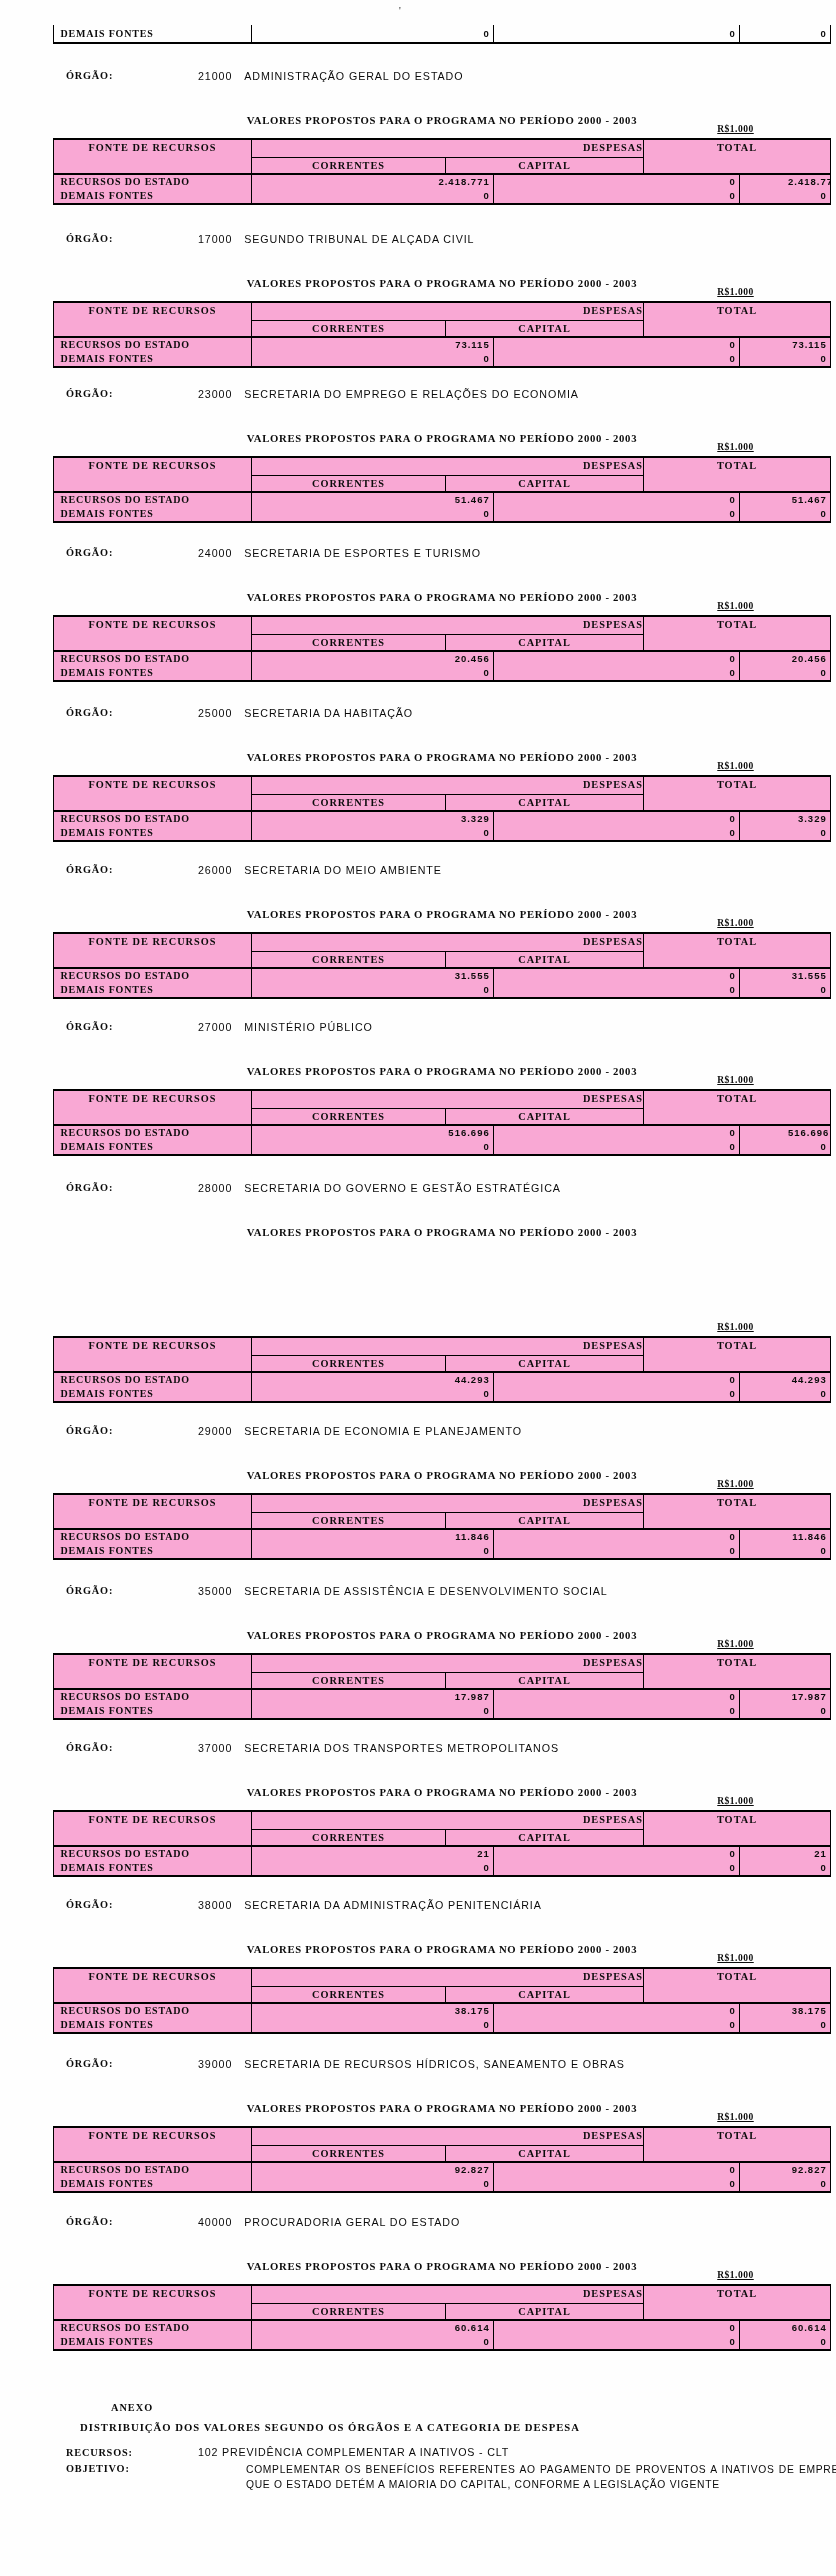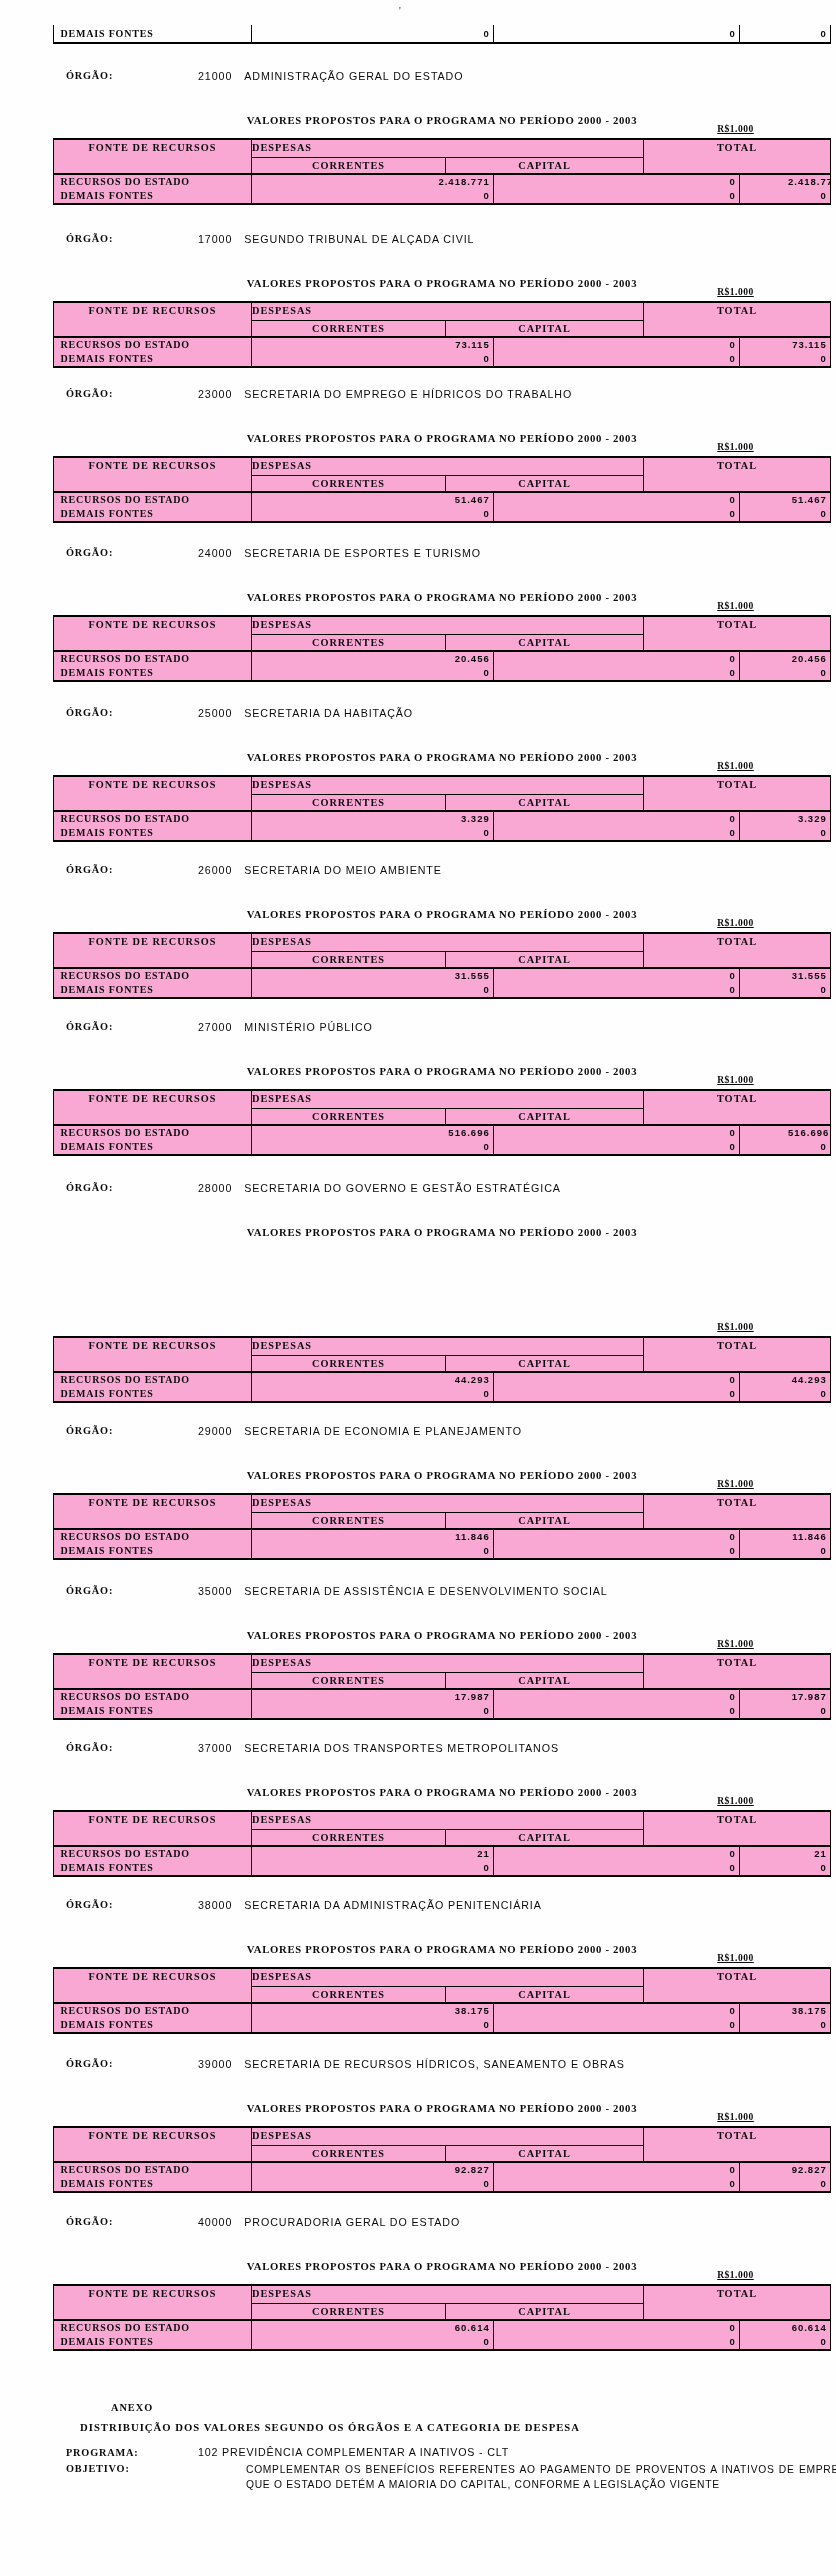--- a/index.html
+++ b/index.html
@@ -18,21 +18,21 @@
     border-left:1.6px solid #000;border-right:1.6px solid #000;border-bottom:2.5px solid #000;
   }
   
   .vtable{
     position:absolute;left:53px;top:68px;width:778px;box-sizing:border-box;
     border:1.6px solid #000;border-top:2.5px solid #000;border-bottom:2.5px solid #000;background:#f9a8d4;
   }
   .hrow{display:flex;}
   .hrow .cell{box-sizing:border-box;overflow:hidden;}
   .h1 .c1{width:198px;border-right:1.6px solid #000;text-align:center;line-height:16.5px;}
-  .h1 .c23{width:392px;border-right:1.6px solid #000;text-align:left;line-height:16.5px;}
+  .h1 .c23{width:392px;border-right:1.6px solid #000;text-align:right;line-height:16.5px;}
   .h1 .c4{flex:1;text-align:center;line-height:16.5px;}
   .h1{height:16.5px;}
   .h2{height:16.5px;}
   .h2 .c1{width:198px;border-right:1.6px solid #000;}
   .h2 .c2{width:194px;border-top:1.6px solid #000;border-right:1.6px solid #000;text-align:center;line-height:15.7px;}
   .h2 .c3{width:198px;border-top:1.6px solid #000;border-right:1.6px solid #000;text-align:center;line-height:15.7px;}
   .h2 .c4{flex:1;}
   .hdr-txt{font-weight:bold;font-size:10.3px;letter-spacing:1px;}
   .data{border-top:2.5px solid #000;}
   .drow{display:flex;height:14px;line-height:14px;gap:48px;}
@@ -157,21 +157,21 @@
           <div class="cell c4 num">0</div>
         </div>
       </div>
     </div>
   </div>
 
   <div class="block" style="top: 388px;">
     <span class="orgao-label">ÓRGÃO:</span>
     <span class="orgao-line">
       <span class="ocode">23000</span>
-      <span class="oname">SECRETARIA DO EMPREGO E HÍDRICOS DO TRABALHO</span>
+      <span class="oname">SECRETARIA DO EMPREGO E RELAÇÕES DO ECONOMIA</span>
     </span>
     <div class="tbl-title">VALORES PROPOSTOS PARA O PROGRAMA NO PERÍODO 2000 - 2003</div>
     <div class="unit-label">R$1.000</div>
     <div class="vtable">
       <div class="hrow h1">
         <div class="cell c1 hdr-txt">FONTE DE RECURSOS</div>
         <div class="cell c23 hdr-txt">DESPESAS</div>
         <div class="cell c4 hdr-txt">TOTAL</div>
       </div>
       <div class="hrow h2">
@@ -600,18 +600,18 @@
           <div class="cell c3 num">0</div>
           <div class="cell c4 num">0</div>
         </div>
       </div>
     </div>
   </div>
 </div>
 
   <div class="anexo">ANEXO</div>
   <div class="distrib">DISTRIBUIÇÃO DOS VALORES SEGUNDO OS ÓRGÃOS E A CATEGORIA DE DESPESA</div>
-  <div class="prog-label">PROGRAMA:</div>
+  <div class="prog-label">RECURSOS:</div>
   <div class="prog-value">102 PREVIDÊNCIA COMPLEMENTAR A INATIVOS - CLT</div>
   <div class="obj-label">OBJETIVO:</div>
   <div class="obj-value">COMPLEMENTAR OS BENEFÍCIOS REFERENTES AO PAGAMENTO DE PROVENTOS A INATIVOS DE EMPRESAS EM QUE O ESTADO DETÉM A MAIORIA DO CAPITAL, CONFORME A LEGISLAÇÃO VIGENTE</div>
 </div>
 
 
 </body></html>

